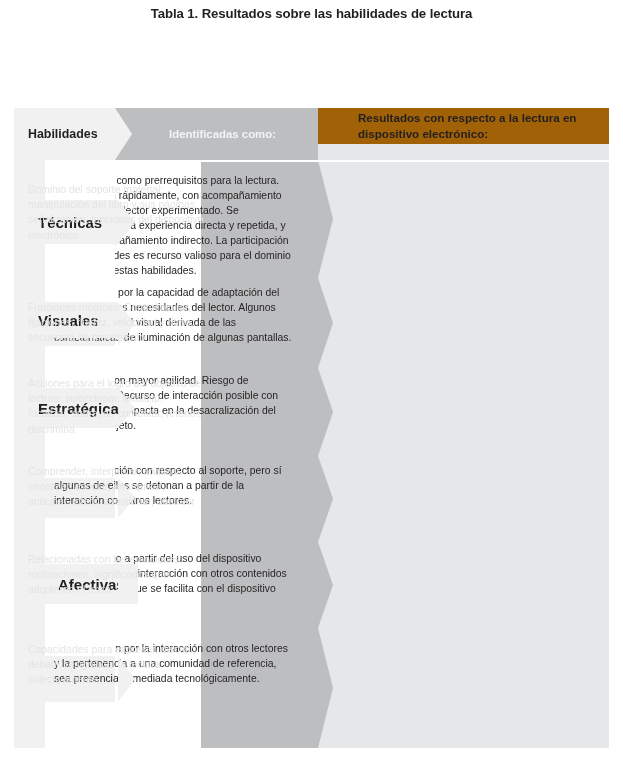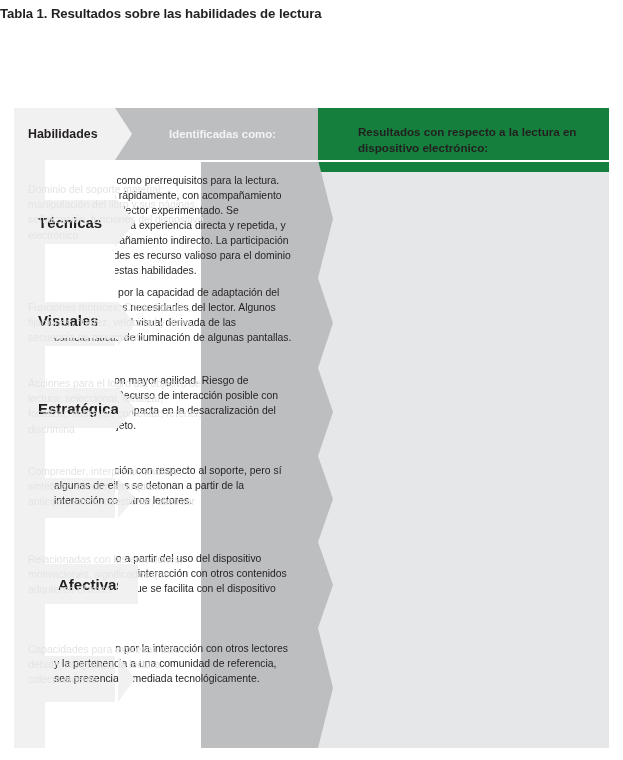--- a/index.html
+++ b/index.html
@@ -16,20 +16,21 @@
     color: #231f20;
     overflow: hidden;
   }
 
   
   .table-title {
     position: absolute;
     left: 0;
     top: 6px;
     width: 623px;
+    text-align: center;
     font-size: 13.2px;
     font-weight: 600;
     letter-spacing: -0.1px;
     color: #221f1f;
   }
 
   
   .table-wrap {
     position: absolute;
     left: 14px;
@@ -109,22 +110,22 @@
   }
   .hdr-mid span {
     font-size: 11.4px;
     font-weight: 600;
     color: #f4f4f5;
     padding-left: 12px;
   }
   .hdr-right {
     position: absolute;
     left: 304px; top: 0;
-    width: 291px; height: 64px;
-    background: #15803d;
+    width: 291px; height: 36px;
+    background: #a16207;
     display: flex;
     align-items: center;
   }
   .hdr-right span {
     padding-left: 40px;
     padding-right: 18px;
     font-size: 11.6px;
     font-weight: 700;
     line-height: 1.38;
     color: #231f20;

